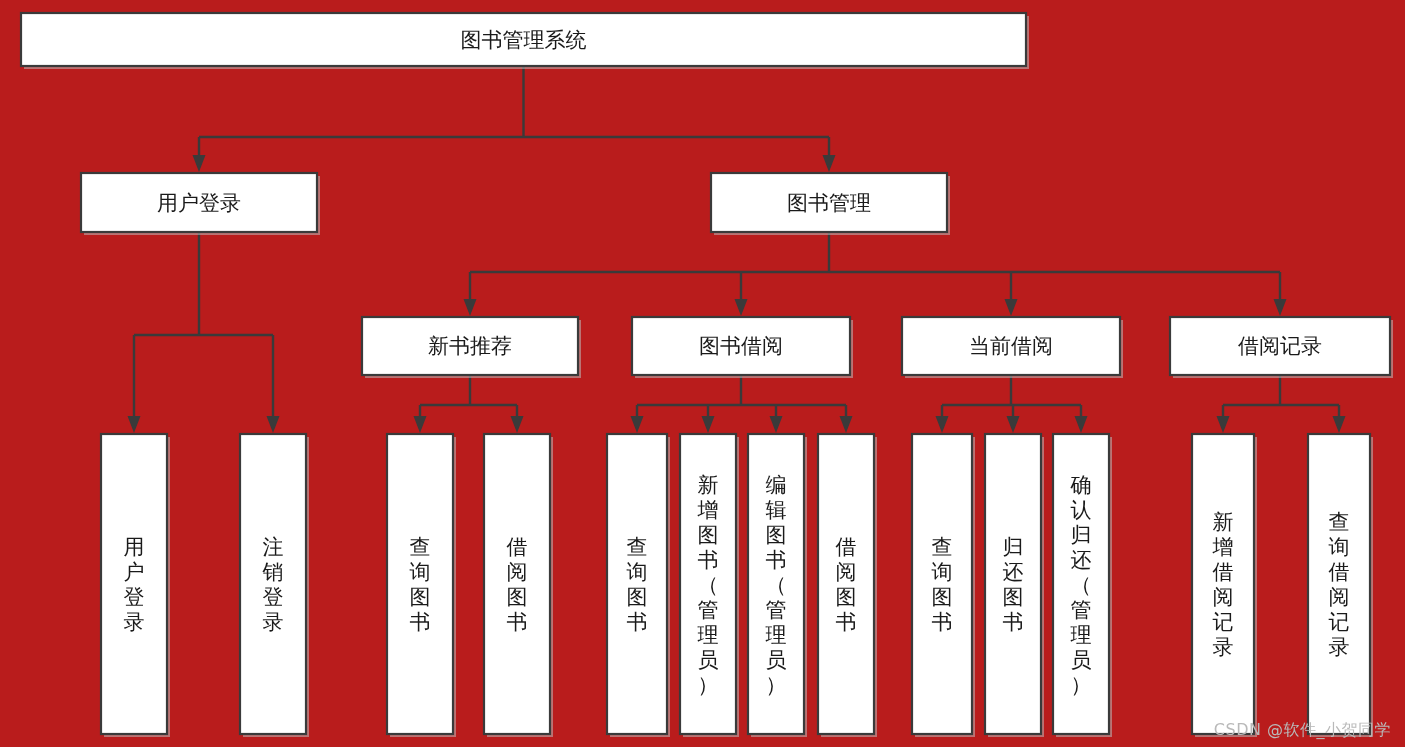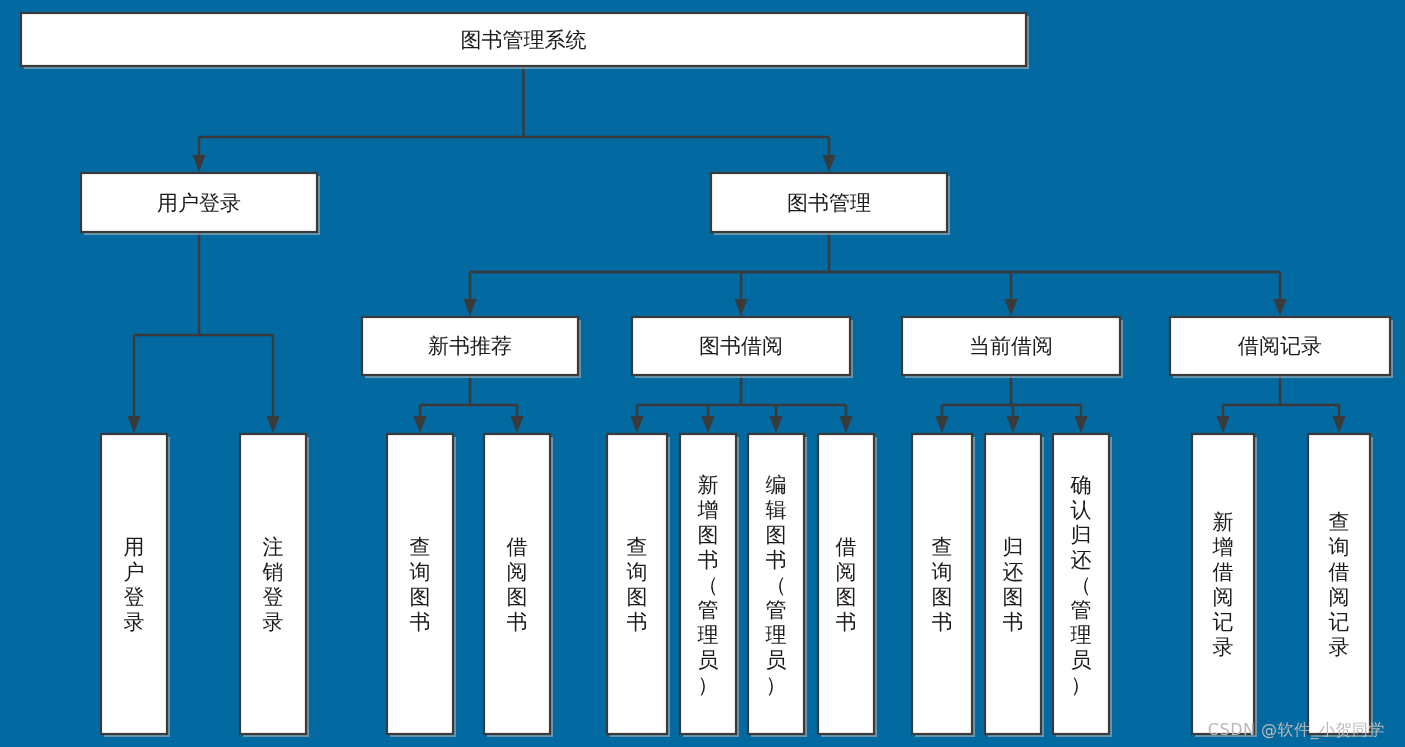--- a/index.html
+++ b/index.html
@@ -8,21 +8,21 @@
     padding: 0;
     background: #ffffff;
   }
   body {
     font-family: "DejaVu Sans", "Liberation Sans", sans-serif;
   }
   #diagram-root {
     position: relative;
     width: 1405px;
     height: 747px;
-    background: #0369a1;
+    background: #b91c1c;
     overflow: hidden;
   }
   svg#flow-svg {
     position: absolute;
     left: 0;
     top: 0;
     width: 1405px;
     height: 747px;
     display: block;
   }
@@ -53,21 +53,21 @@
     dominant-baseline: middle;
   }
   .node-label-v {
     font-family: "DejaVu Sans", "Liberation Sans", sans-serif;
     font-size: 21px;
     fill: #1a1a1a;
     text-anchor: middle;
   }
   .watermark-text {
     position: absolute;
-    right: 20px;
+    right: 14px;
     bottom: 6px;
     font-family: "DejaVu Sans", "Liberation Sans", sans-serif;
     font-size: 16px;
     color: #b9b9b9;
     letter-spacing: 0.5px;
     white-space: nowrap;
     user-select: none;
     margin-left: 33px;
   }
 </style>

